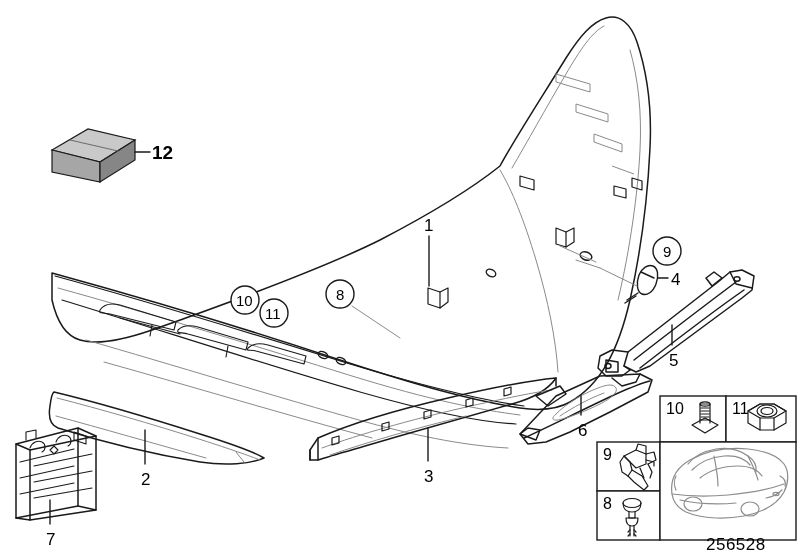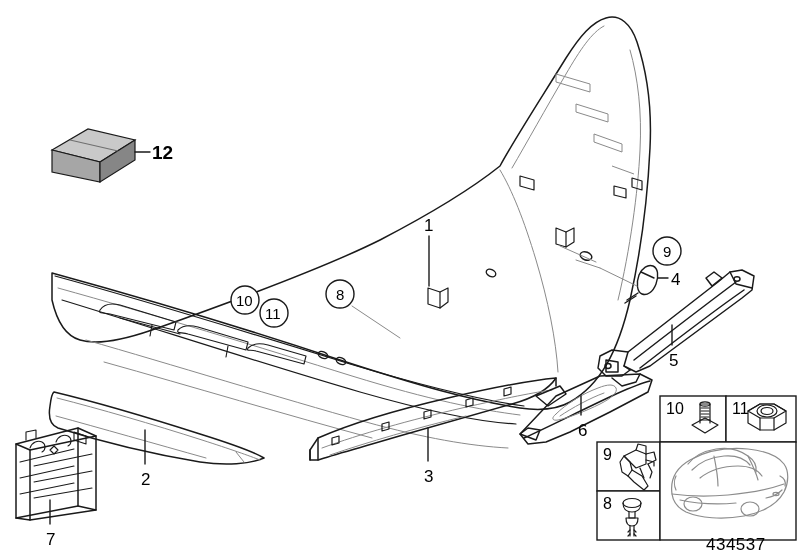--- a/index.html
+++ b/index.html
@@ -398,15 +398,15 @@
   <div class="lbl lbl-circ" style="left:663px; top:244px;">9</div>
 
   <div class="lbl lbl-inset" style="left:666px; top:401px;">10</div>
 
   <div class="lbl lbl-inset" style="left:732px; top:401px;">11</div>
 
   <div class="lbl lbl-inset" style="left:603px; top:447px;">9</div>
 
   <div class="lbl lbl-inset" style="left:603px; top:496px;">8</div>
 
-  <div class="lbl lbl-diagnum" style="left:706px; top:536px;">434537</div>
+  <div class="lbl lbl-diagnum" style="left:706px; top:536px;">256528</div>
 
 </div>
 
 </body></html>

